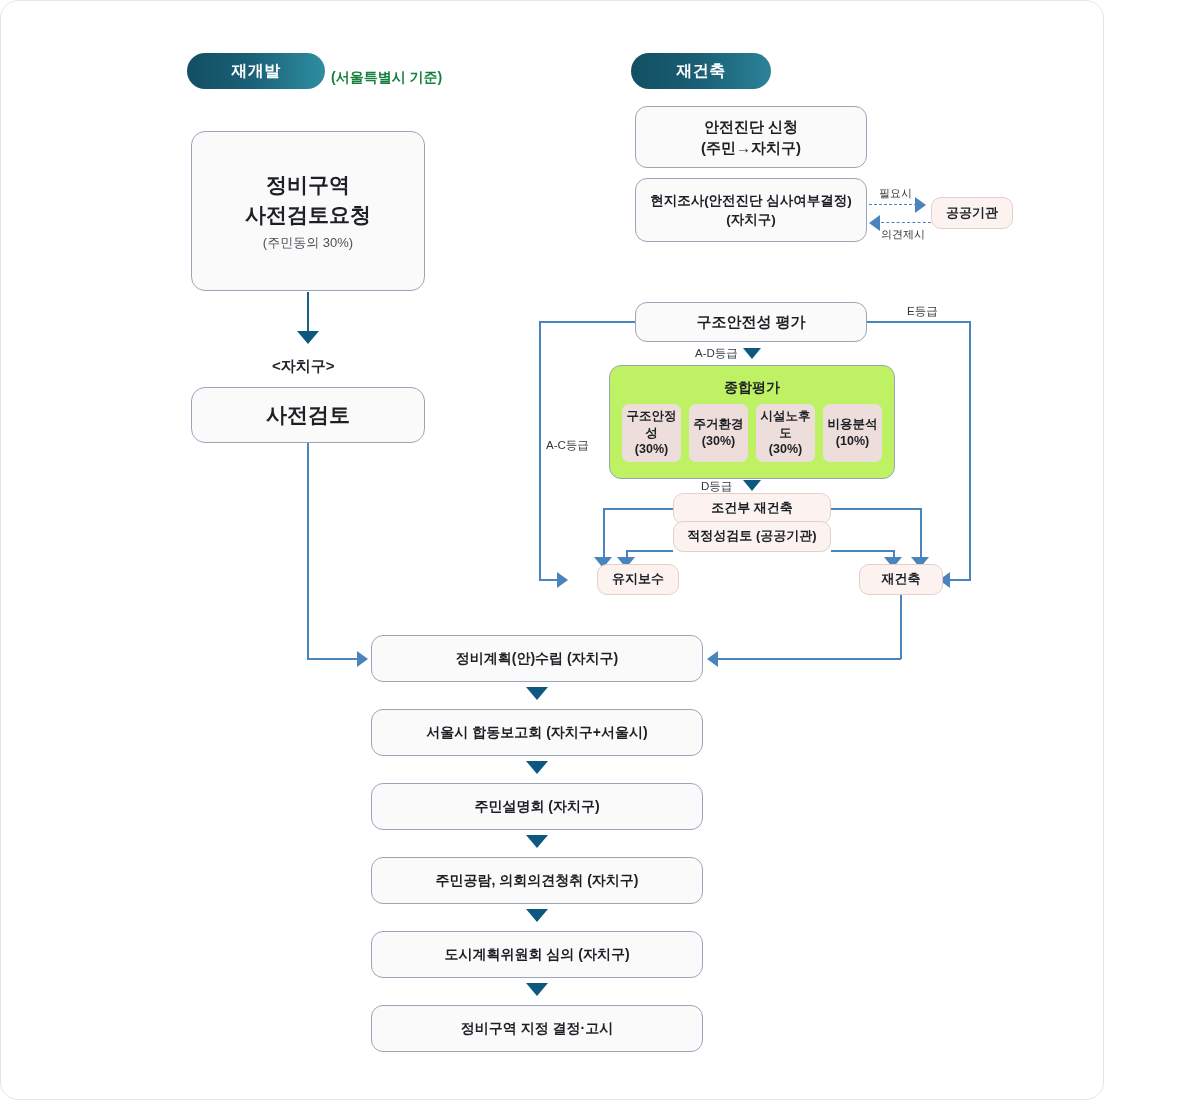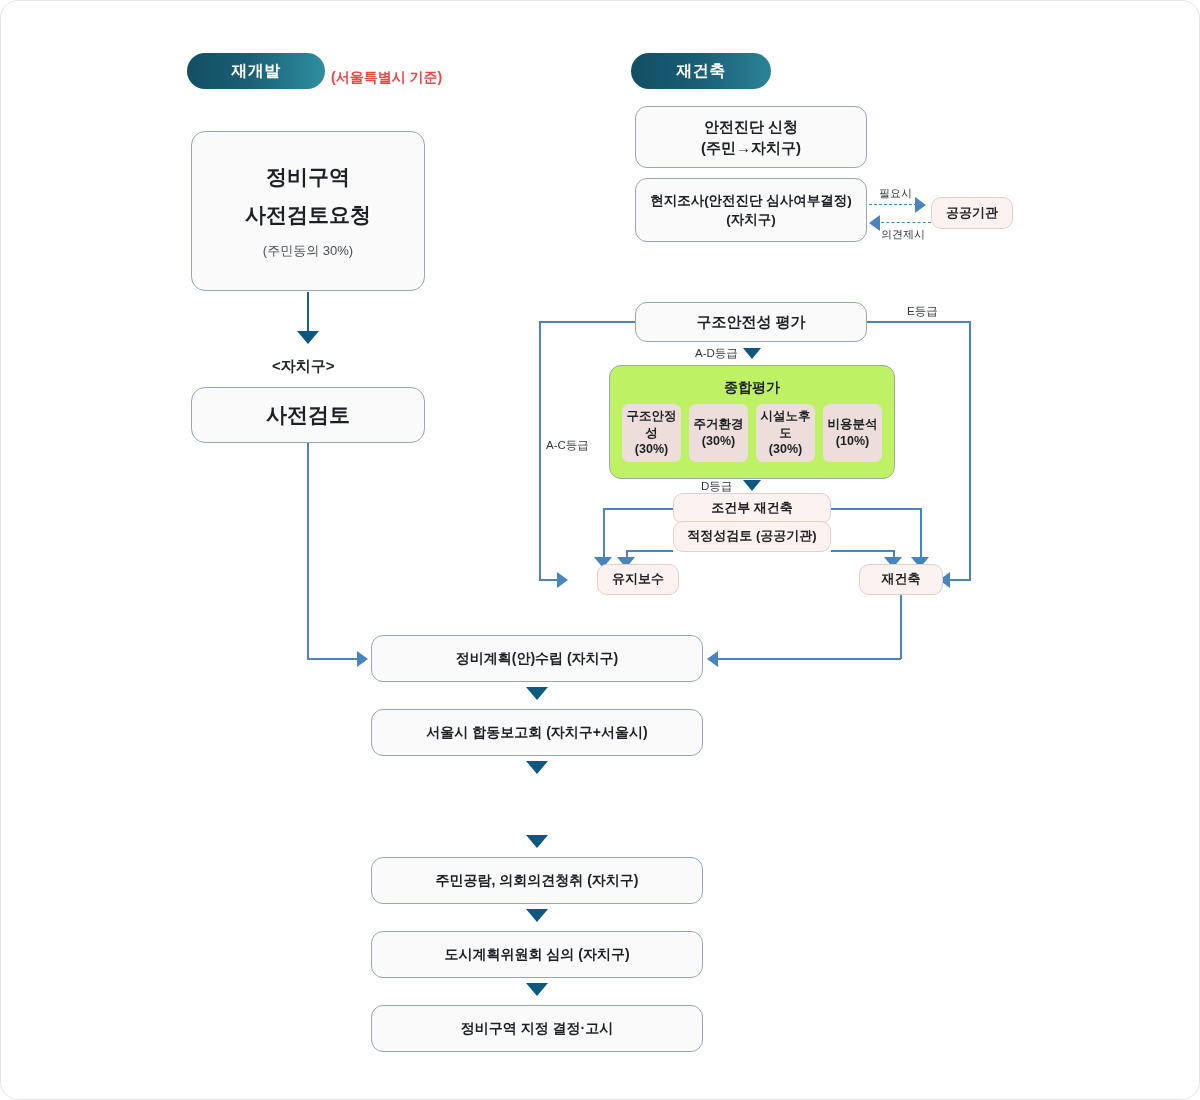--- a/index.html
+++ b/index.html
@@ -2,21 +2,21 @@
 <html><head>
 <meta charset="utf-8">
 <style>
   html, body {
     margin: 0;
     padding: 0;
     background: #ffffff;
   }
   #canvas {
     position: relative;
-    width: 1200px;
+    width: 1104px;
     height: 1100px;
     background: #ffffff;
     border: 1px solid #e6e6e6;
     border-radius: 18px;
     box-sizing: border-box;
     overflow: hidden;
     font-family: "Liberation Sans", "DejaVu Sans", sans-serif;
   }
 
   
@@ -34,21 +34,21 @@
     background: linear-gradient(90deg, #124f63 0%, #1a5f76 45%, #2e8ea0 100%);
   }
   .pill-redev { left: 186px; top: 52px; width: 138px; }
   .pill-rebuild { left: 630px; top: 52px; width: 140px;
     background: linear-gradient(90deg, #124f63 0%, #1a5f76 50%, #2b8397 100%); }
 
   .note-basis {
     position: absolute;
     left: 330px; top: 68px;
     font-size: 14px;
-    color: #ef4444;
+    color: #15803d;
     font-weight: bold;
     white-space: nowrap;
   }
 
   .caption {
     position: absolute;
     font-size: 15px;
     color: #21252b;
     font-weight: bold;
     white-space: nowrap;
@@ -181,21 +181,21 @@
 <body>
 
 <div id="canvas">
 
   <div class="pill pill-redev">재개발</div>
 
   <div class="note-basis">(서울특별시 기준)</div>
 
   <div class="caption cap-jumin">&lt;주민→자치구&gt;</div>
 
-  <div class="box big" style="left:190px; top:130px; width:234px; height:160px;gap:8px;">
+  <div class="box big" style="left:190px; top:130px; width:234px; height:160px;">
     <div>정비구역</div>
     <div>사전검토요청</div>
     <div class="sub">(주민동의 30%)</div>
   </div>
 
   <div class="vline dark" style="left:306px; top:291px; height:42px; width:2px;"></div>
   <div class="arrow-down dark big" style="left:296px; top:330px;"></div>
 
   <div class="caption cap-jachi">&lt;자치구&gt;</div>
 
@@ -314,20 +314,23 @@
   <div class="box plain" style="left:370px; top:634px; width:332px; height:47px;">
     <div>정비계획(안)수립 (자치구)</div>
   </div>
   <div class="arrow-down dark big" style="left:525px; top:686px;"></div>
 
   <div class="box plain" style="left:370px; top:708px; width:332px; height:47px;">
     <div>서울시 합동보고회 (자치구+서울시)</div>
   </div>
   <div class="arrow-down dark big" style="left:525px; top:760px;"></div>
 
+  <div class="box plain" style="left:370px; top:782px; width:332px; height:47px;">
+    <div>주민설명회 (자치구)</div>
+  </div>
   <div class="arrow-down dark big" style="left:525px; top:834px;"></div>
 
   <div class="box plain" style="left:370px; top:856px; width:332px; height:47px;">
     <div>주민공람, 의회의견청취 (자치구)</div>
   </div>
   <div class="arrow-down dark big" style="left:525px; top:908px;"></div>
 
   <div class="box plain" style="left:370px; top:930px; width:332px; height:47px;">
     <div>도시계획위원회 심의 (자치구)</div>
   </div>

